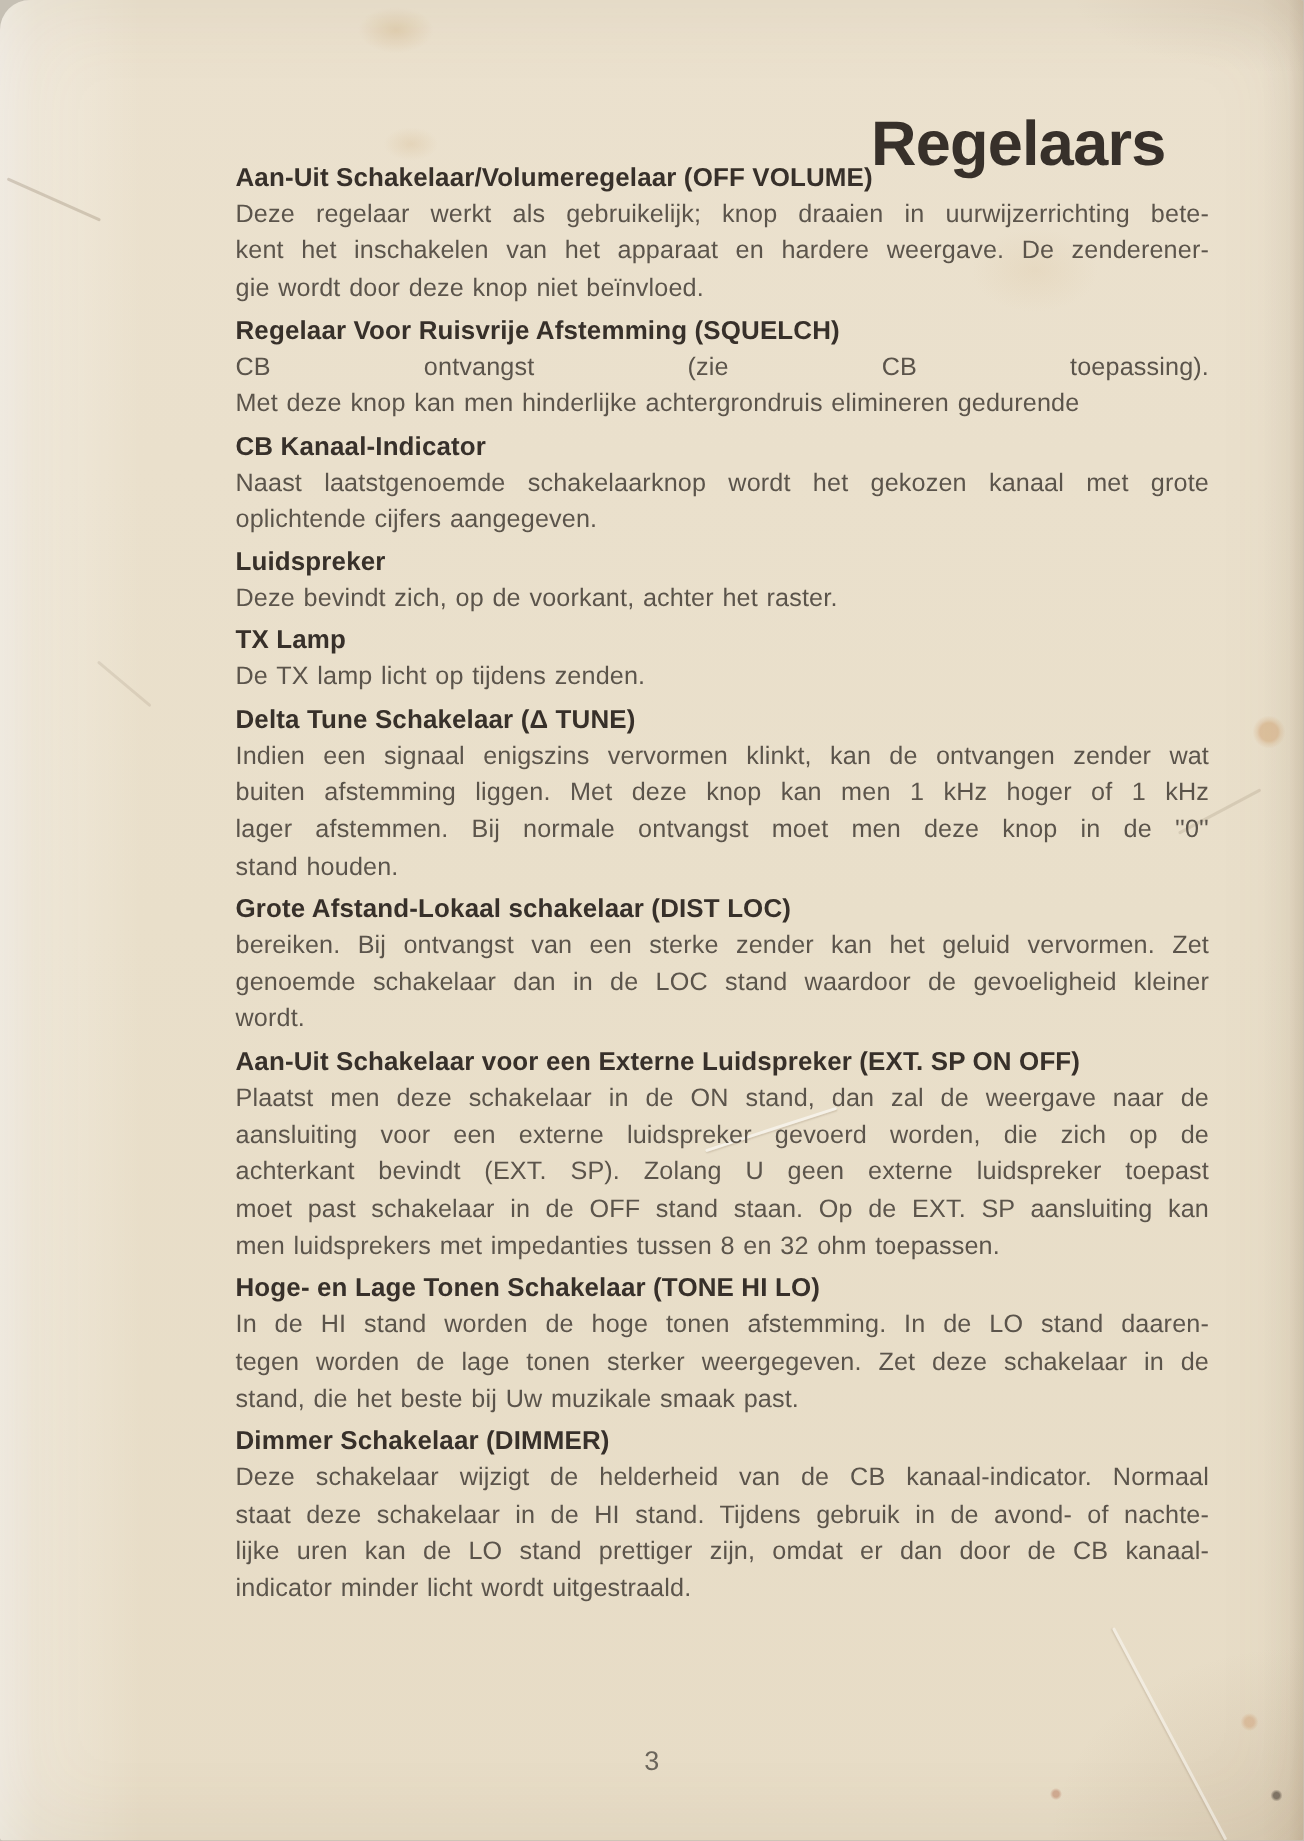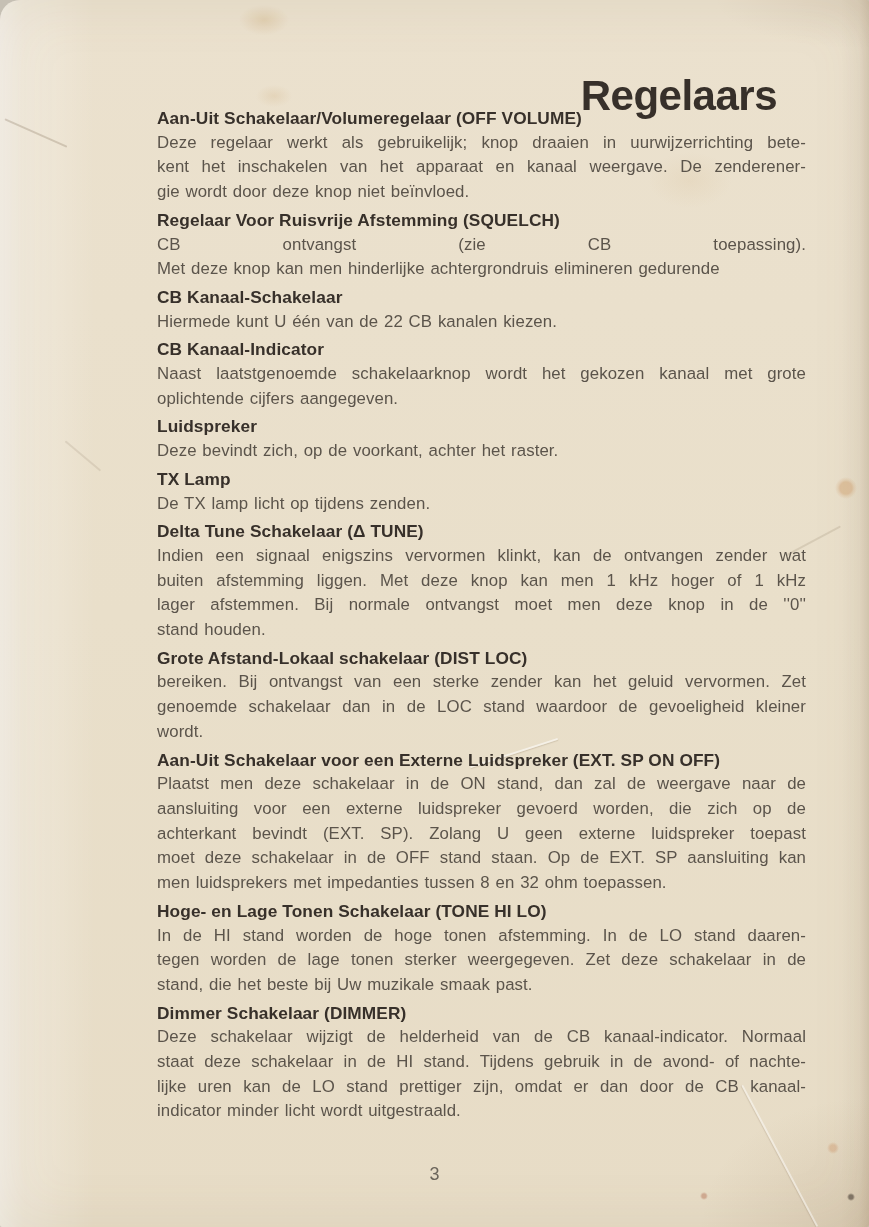--- a/index.html
+++ b/index.html
@@ -79,39 +79,33 @@
   <div class="crease crease-5"></div>
 
   <h1 class="title">Regelaars</h1>
 
   <main class="content">
 
       <section class="sec">
         <h2 class="sec-heading">Aan-Uit Schakelaar/Volumeregelaar (OFF VOLUME)</h2>
         <div class="sec-body">
           <div class="line">Deze regelaar werkt als gebruikelijk; knop draaien in uurwijzerrichting bete-</div>
-          <div class="line">kent het inschakelen van het apparaat en kanaal weergave. De zenderener-</div>
+          <div class="line">kent het inschakelen van het apparaat en hardere weergave. De zenderener-</div>
           <div class="line">gie wordt door deze knop niet beïnvloed.</div>
         </div>
       </section>
 
       <section class="sec">
         <h2 class="sec-heading">Regelaar Voor Ruisvrije Afstemming (SQUELCH)</h2>
         <div class="sec-body">
           <div class="line">CB ontvangst (zie CB toepassing).</div>
           <div class="line">Met deze knop kan men hinderlijke achtergrondruis elimineren gedurende</div>
         </div>
       </section>
 
-      <section class="sec">
-        <h2 class="sec-heading">CB Kanaal-Schakelaar</h2>
-        <div class="sec-body">
-          <div class="line">Hiermede kunt U één van de 22 CB kanalen kiezen.</div>
-        </div>
-      </section>
 
       <section class="sec">
         <h2 class="sec-heading">CB Kanaal-Indicator</h2>
         <div class="sec-body">
           <div class="line">Naast laatstgenoemde schakelaarknop wordt het gekozen kanaal met grote</div>
           <div class="line">oplichtende cijfers aangegeven.</div>
         </div>
       </section>
 
       <section class="sec">
@@ -146,21 +140,21 @@
           <div class="line">wordt.</div>
         </div>
       </section>
 
       <section class="sec">
         <h2 class="sec-heading">Aan-Uit Schakelaar voor een Externe Luidspreker (EXT. SP ON OFF)</h2>
         <div class="sec-body">
           <div class="line">Plaatst men deze schakelaar in de ON stand, dan zal de weergave naar de</div>
           <div class="line">aansluiting voor een externe luidspreker gevoerd worden, die zich op de</div>
           <div class="line">achterkant bevindt (EXT. SP). Zolang U geen externe luidspreker toepast</div>
-          <div class="line">moet deze schakelaar in de OFF stand staan. Op de EXT. SP aansluiting kan</div>
+          <div class="line">moet past schakelaar in de OFF stand staan. Op de EXT. SP aansluiting kan</div>
           <div class="line">men luidsprekers met impedanties tussen 8 en 32 ohm toepassen.</div>
         </div>
       </section>
 
       <section class="sec">
         <h2 class="sec-heading">Hoge- en Lage Tonen Schakelaar (TONE HI LO)</h2>
         <div class="sec-body">
           <div class="line">In de HI stand worden de hoge tonen afstemming. In de LO stand daaren-</div>
           <div class="line">tegen worden de lage tonen sterker weergegeven. Zet deze schakelaar in de</div>
           <div class="line">stand, die het beste bij Uw muzikale smaak past.</div>

